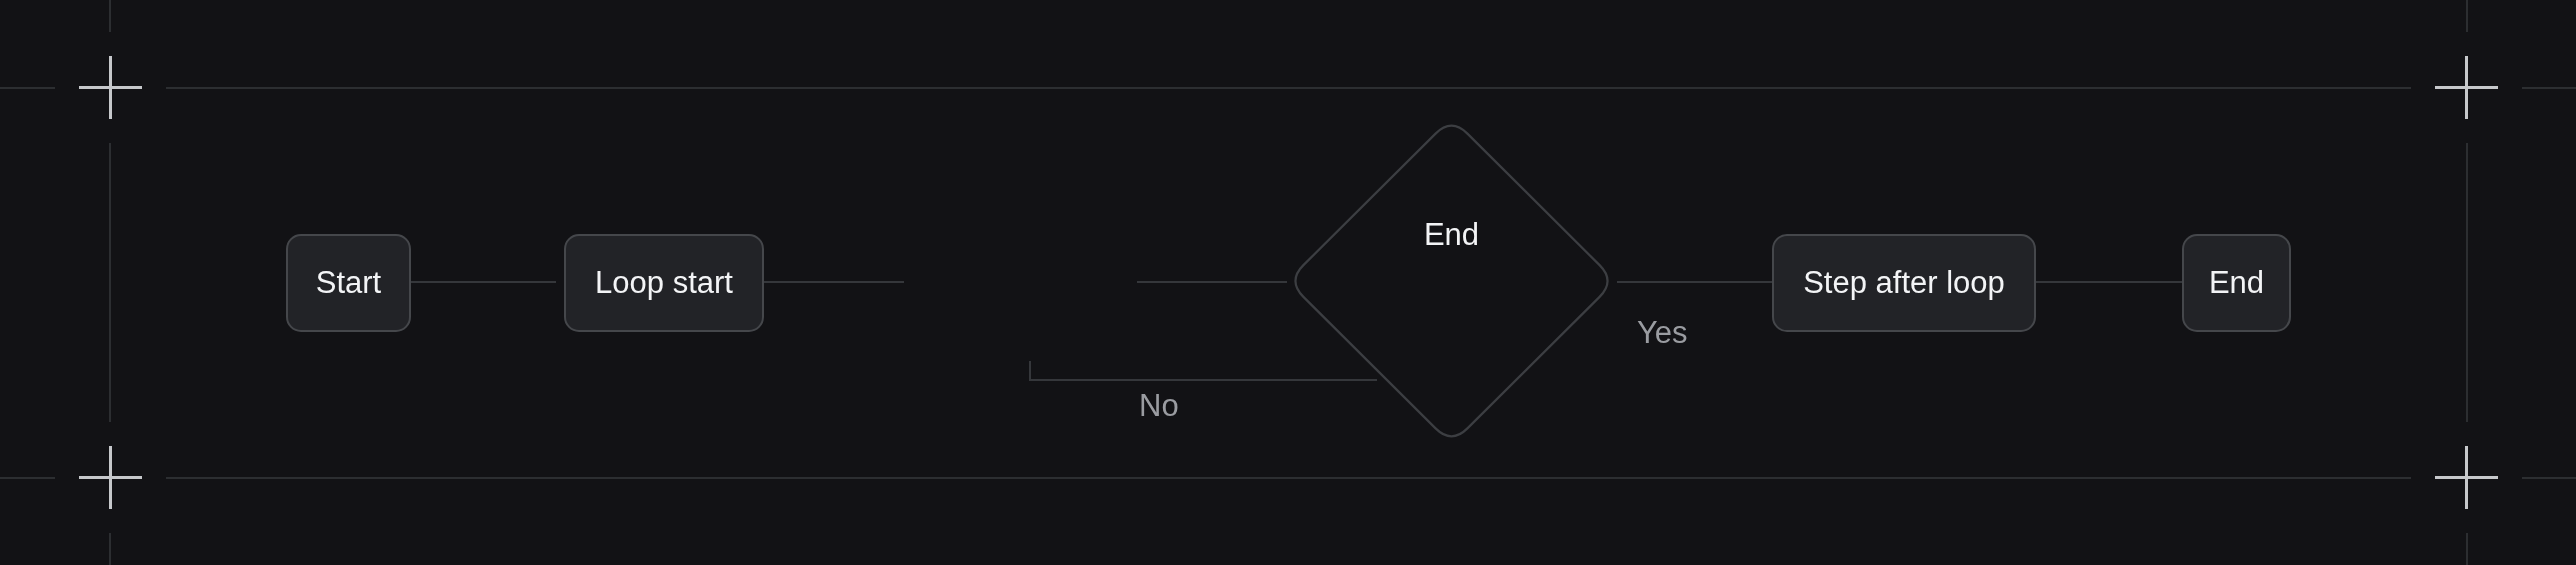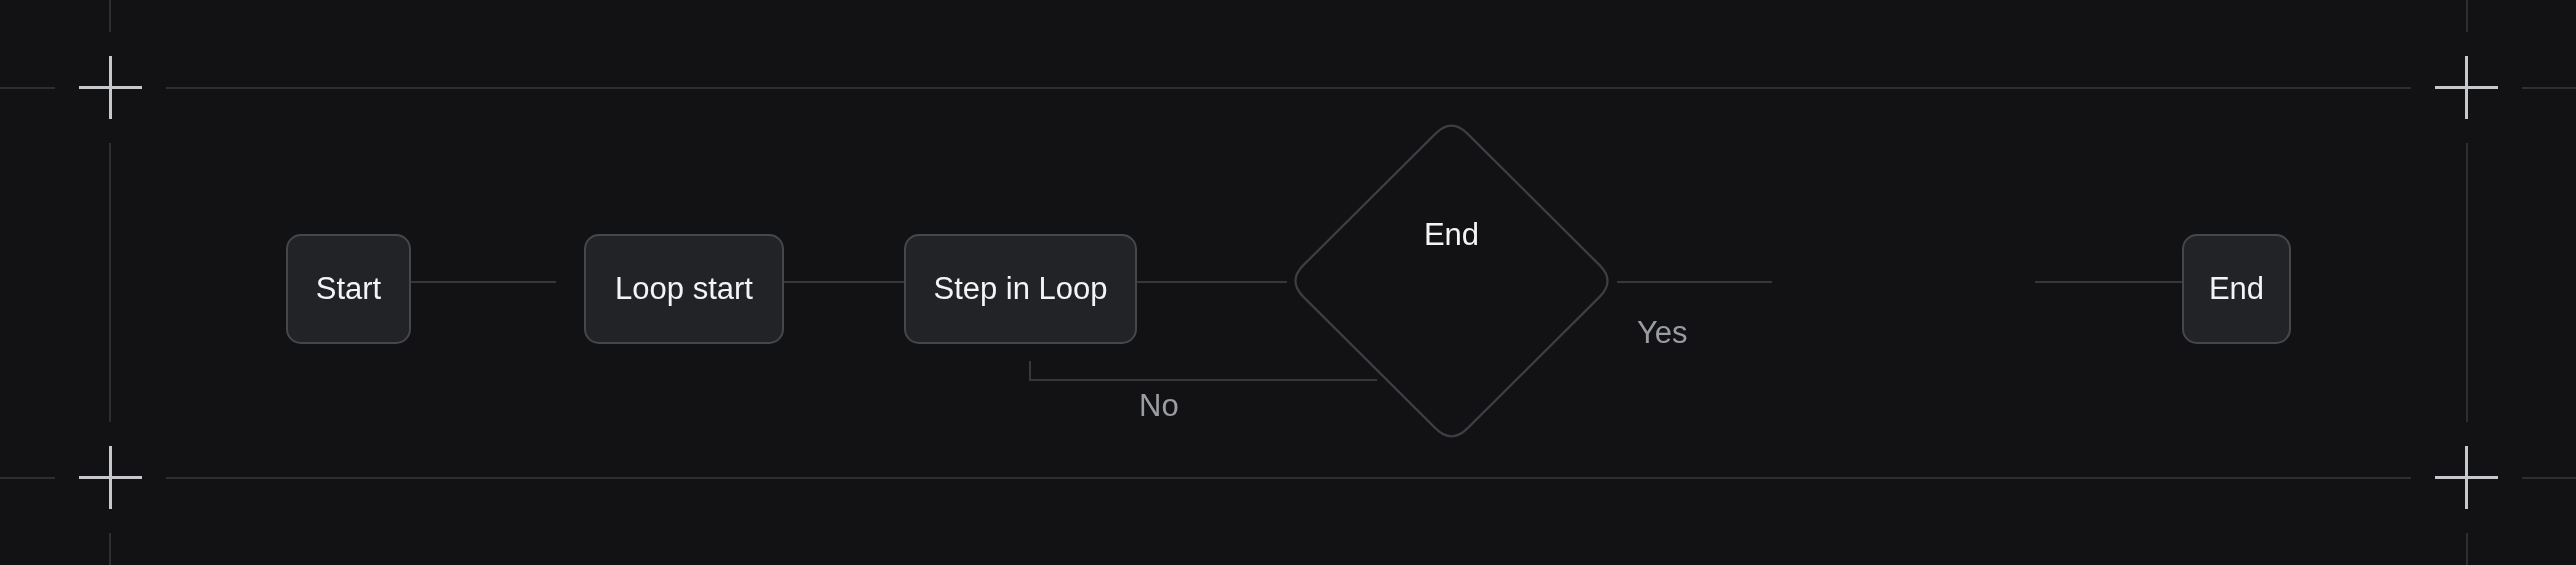--- a/index.html
+++ b/index.html
@@ -33,31 +33,31 @@
   .cross .bar-v{position:absolute;left:30px;top:0;width:3px;height:63px;background:var(--cross);}
   
   .edge{position:absolute;height:2.2px;background:var(--connector);}
   .elbow{
     position:absolute;left:1029px;top:361px;width:348px;height:19.5px;
     border-left:2.2px solid var(--connector);
     border-bottom:2.2px solid var(--connector);
   }
   
   .node{
-    position:absolute;top:234px;height:110px;
+    position:absolute;top:234px;height:98px;
     background:var(--node-fill);
     border:2.2px solid var(--node-border);
     border-radius:15px;
     display:flex;align-items:center;justify-content:center;
     color:var(--node-text);
     font-size:31px;
     white-space:nowrap;
   }
   .node-start{left:286px;width:125px;}
-  .node-loop-start{left:584px;width:200px;}
+  .node-loop-start{left:564px;width:200px;}
   .node-step-in-loop{left:904px;width:233px;}
   .node-step-after-loop{left:1772px;width:264px;}
   .node-end{left:2182px;width:109px;}
   
   .diamond-svg{position:absolute;left:1283px;top:114px;width:337px;height:334px;}
   .diamond-label{
     position:absolute;left:1283px;top:211px;width:337px;
     text-align:center;color:var(--node-text);
     font-size:31px;line-height:47px;
   }
@@ -106,22 +106,22 @@
   <div class="edge" style="left:1617px;top:281px;width:155px;"></div>
   <div class="edge" style="left:2035px;top:281px;width:147px;"></div>
   <div class="elbow"></div>
 
   <div class="node node-start">
     <span>Start</span>
   </div>
   <div class="node node-loop-start">
     <span>Loop start</span>
   </div>
-  <div class="node node-step-in-loop">
-    <span>Step in Loop</span>
+  <div class="node node-step-after-loop">
+    <span>Step after loop</span>
   </div>
   <div class="node node-end">
     <span>End</span>
   </div>
 
   <svg class="diamond-svg" viewBox="0 0 450 446">
     <path d="M 246.26 26.17
          L 422.74 201.83 Q 444 223 422.74 244.17
          L 246.26 419.83 Q 225 441 203.74 419.83
          L 27.26 244.17 Q 6 223 27.26 201.83

